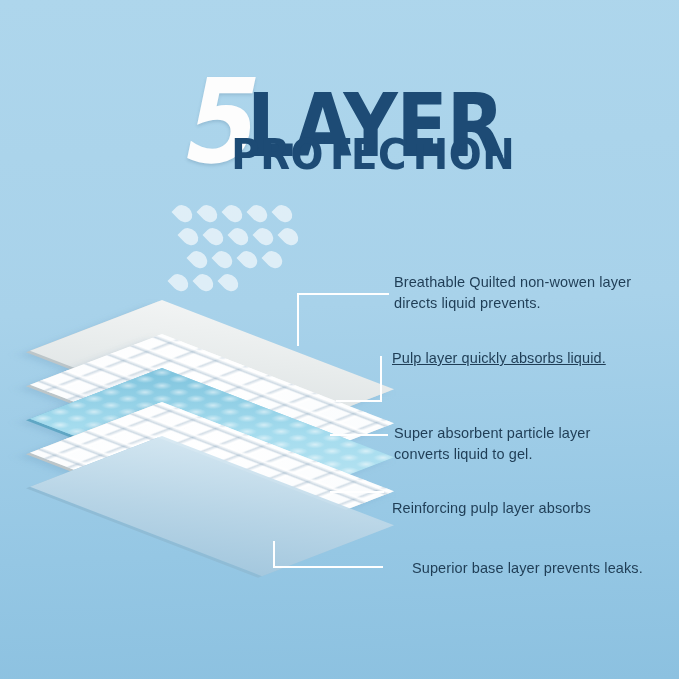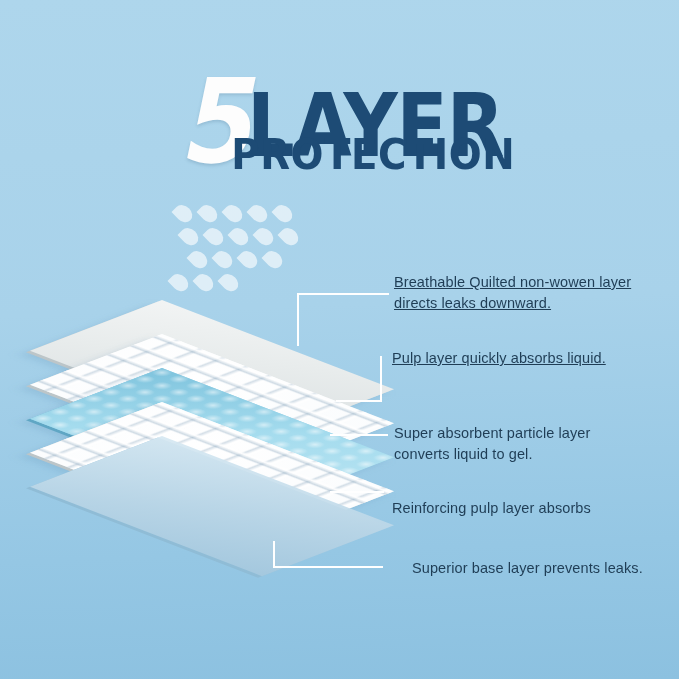--- a/index.html
+++ b/index.html
@@ -290,23 +290,23 @@
   <div class="conn conn-v" style="left:380px; top:356px; height:46px;"></div>
   <div class="conn conn-h" style="left:336px; top:400px; width:46px;"></div>
 
   <div class="conn conn-h" style="left:330px; top:434px; width:58px;"></div>
 
   <div class="conn conn-h" style="left:330px; top:491px; width:54px;"></div>
 
   <div class="conn conn-v" style="left:273px; top:541px; height:26px;"></div>
   <div class="conn conn-h" style="left:273px; top:566px; width:110px;"></div>
 
-  <div class="label" style="left:394px; top:272px;text-decoration:underline;">
+  <div class="label" style="left:394px; top:272px;">
     <div>Breathable Quilted non-wowen layer</div>
-    <div>directs leaks downward.</div>
+    <div>directs liquid prevents.</div>
   </div>
 
   <div class="label" style="left:392px; top:348px;text-decoration:underline;">
     <div>Pulp layer quickly absorbs liquid.</div>
   </div>
 
   <div class="label" style="left:394px; top:423px;">
     <div>Super absorbent particle layer</div>
     <div>converts liquid to gel.</div>
   </div>

